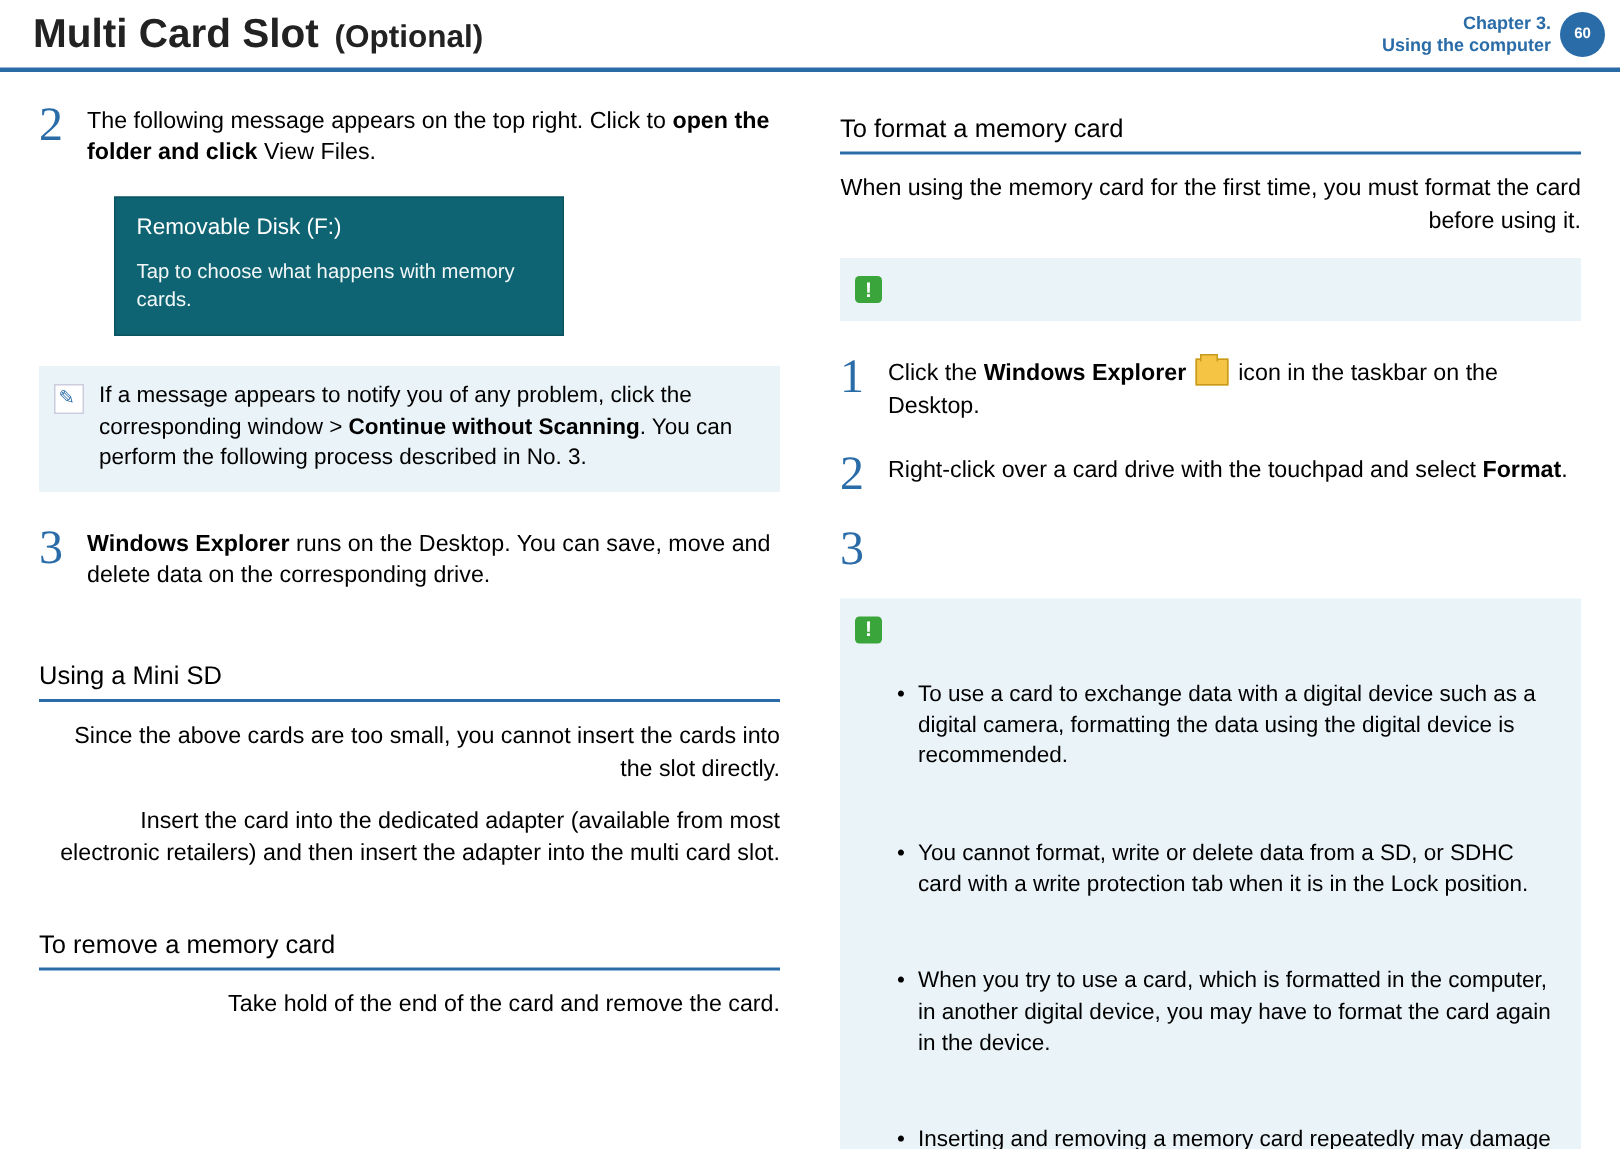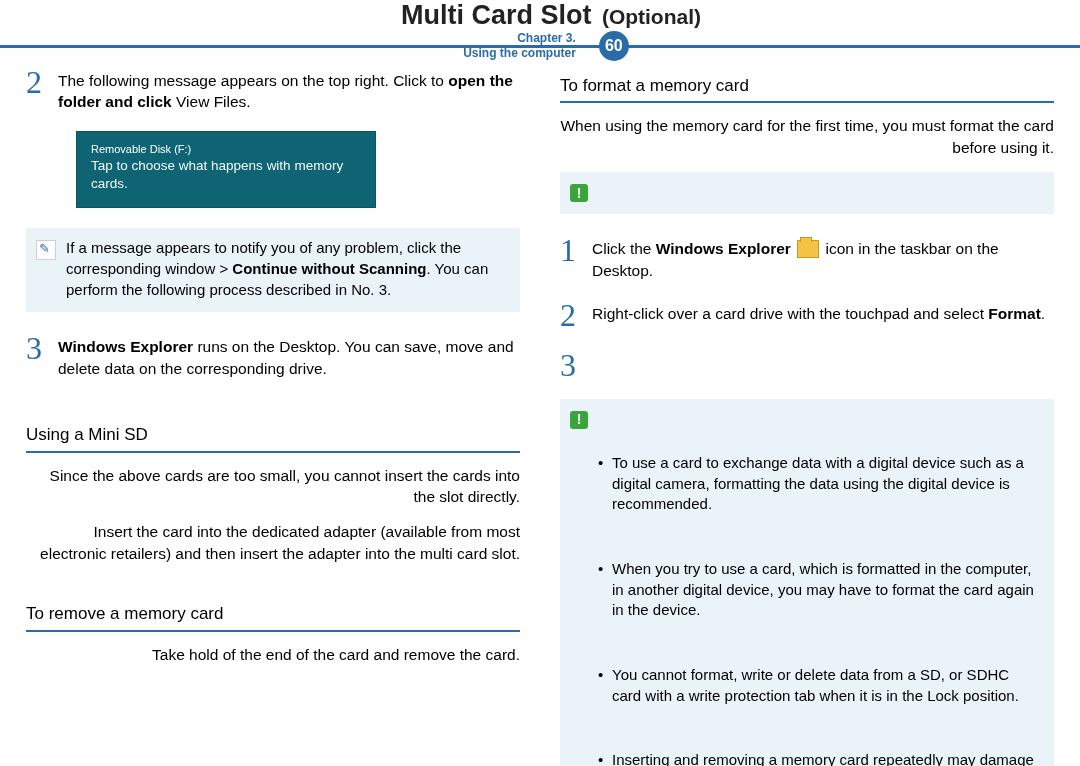--- a/index.html
+++ b/index.html
@@ -12,21 +12,20 @@
     position: relative;
     overflow: hidden;
   }
   .header {
     height: 48px;
     border-bottom: 3px solid #2a6ca8;
     display: flex;
     align-items: center;
     justify-content: space-between;
     padding: 0 0 0 22px;
-    flex-direction: column;
   }
   .title-main {
     font-size: 27px;
     font-weight: 700;
     color: #222;
   }
   .title-opt {
     font-size: 21px;
     font-weight: 700;
     color: #222;
@@ -42,23 +41,22 @@
     font-size: 12px;
     font-weight: 700;
     color: #2a6ca8;
     line-height: 1.25;
   }
   .page-num {
     width: 30px; height: 30px;
     background: #2a6ca8; color: #fff;
     border-radius: 50%;
     display: flex; align-items: center; justify-content: center;
-    font-size: 16px; font-weight: 600;
+    font-size: 10px; font-weight: 600;
     margin-right: 10px;
-    margin-left: 17px;
   }
   .columns {
     display: flex;
     padding: 18px 26px 0 26px;
     gap: 40px;
   }
   .col { flex: 1; font-size: 15.5px; line-height: 1.38; }
   .step {
     display: flex;
     align-items: flex-start;
@@ -77,21 +75,21 @@
   b { font-weight: 700; }
   .autoplay {
     background: #0e6473;
     color: #fff;
     padding: 10px 14px 14px 14px;
     width: 300px;
     margin: 10px 0 20px 50px;
     border: 1px solid #0a5360;
     font-family: "Segoe UI", Arial, sans-serif;
   }
-  .autoplay-title { font-size: 11px; font-weight: 500; margin-bottom: 0; }
+  .autoplay-title { font-size: 15px; font-weight: 500; margin-bottom: 10px; }
   .autoplay-sub { font-size: 13.5px; line-height: 1.35; opacity: .95; }
   .note {
     background: #eaf3f8;
     display: flex;
     align-items: flex-start;
     padding: 10px 14px 12px 10px;
     margin-bottom: 20px;
     font-size: 15px;
     line-height: 1.38;
   }
@@ -227,20 +225,20 @@
     </div>
 
     <div class="step">
       <div class="step-num">3</div>
     </div>
 
     <div class="note">
       <div class="warn-icon">!</div>
       <ul class="note-list">
         <li>To use a card to exchange data with a digital device such as a digital camera, formatting the data using the digital device is recommended.</li>
+        <li>You cannot format, write or delete data from a SD, or SDHC card with a write protection tab when it is in the Lock position.</li>
         <li>When you try to use a card, which is formatted in the computer, in another digital device, you may have to format the card again in the device.</li>
-        <li>You cannot format, write or delete data from a SD, or SDHC card with a write protection tab when it is in the Lock position.</li>
         <li>Inserting and removing a memory card repeatedly may damage the memory card.</li>
       </ul>
     </div>
 
   </div>
 </div>
 
 </body></html>

